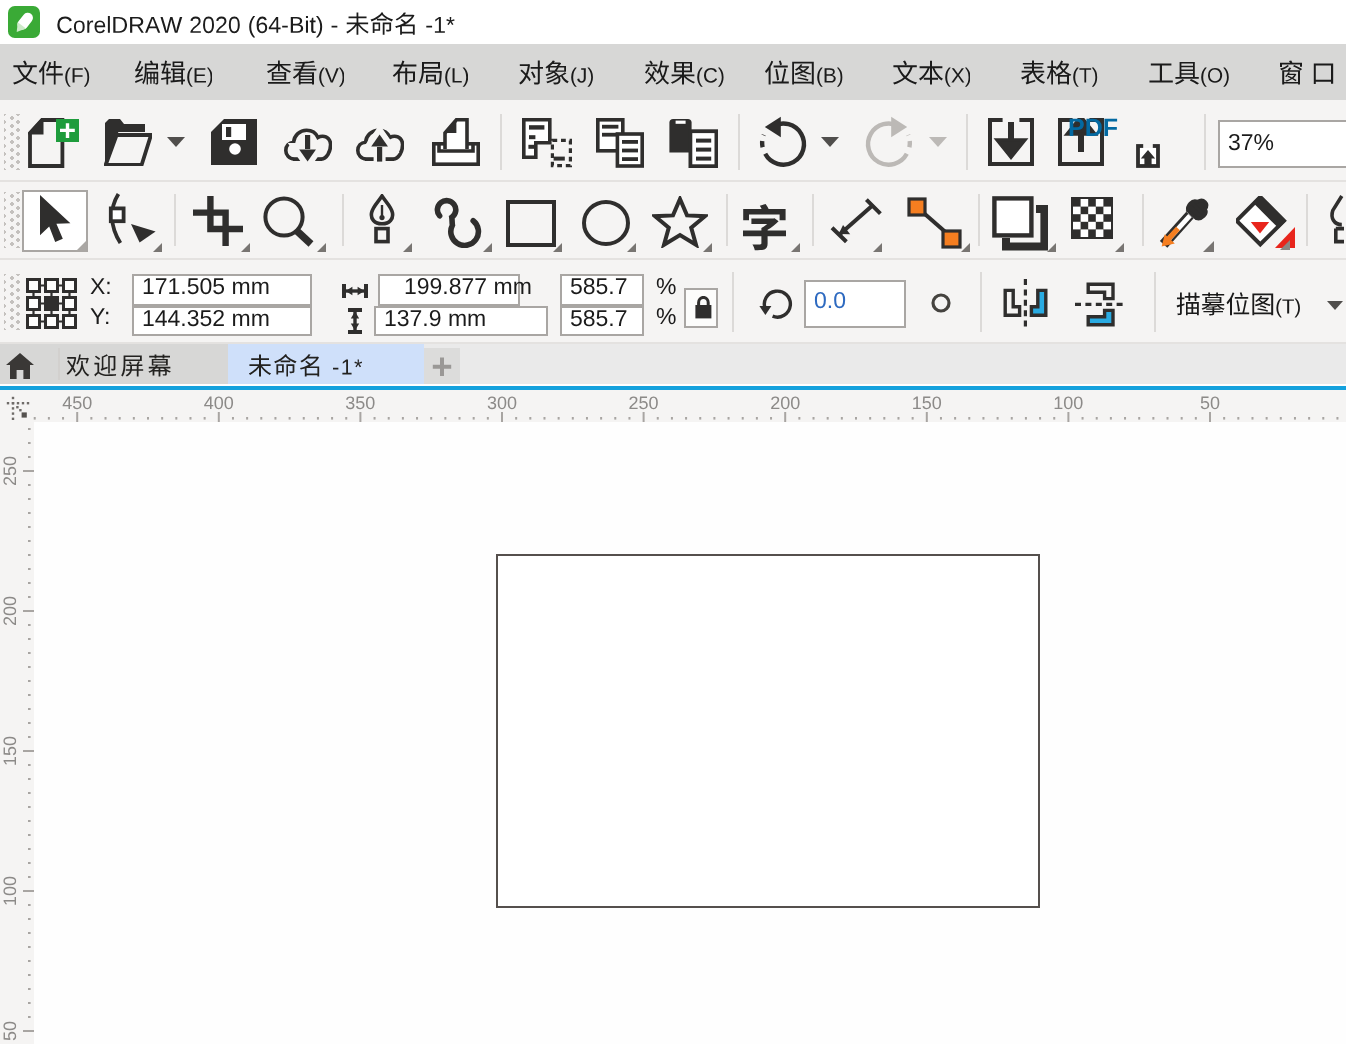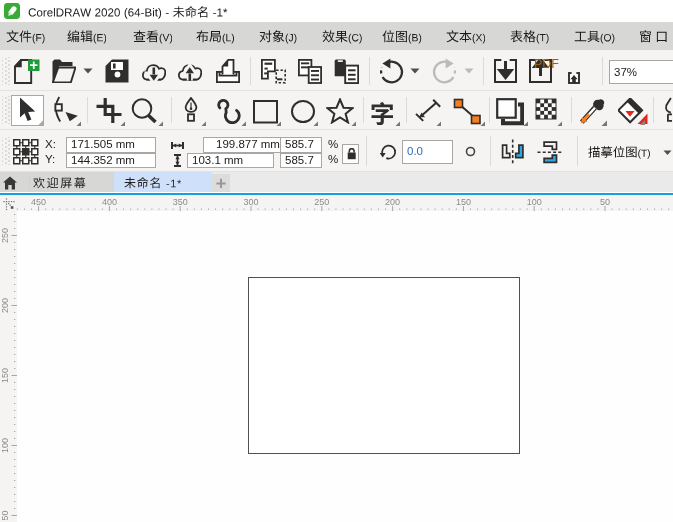--- a/index.html
+++ b/index.html
@@ -149,21 +149,21 @@
 <svg class="abs" style="left:494px;top:59px" width="23" height="24" viewBox="0 0 23 24">
 <path d="M7.3 1 H1 V23 H22 V1 H15.7" fill="none" stroke="#2f2e2d" stroke-width="2"></path>
 <path d="M11.5 2 V11 M11.5 18.6 L5.9 11.6 H17.1 Z" stroke="#2f2e2d" stroke-width="3" fill="none"></path>
 <path d="M11.5 18.6 L5.9 11.6 H17.1 Z" fill="#2f2e2d"></path>
 </svg>
 <svg class="abs" style="left:529px;top:59px" width="23" height="24" viewBox="0 0 23 24">
 <path d="M7.3 1 H1 V23 H22 V1 H15.7" fill="none" stroke="#2f2e2d" stroke-width="2"></path>
 <path d="M11.5 17 V8 M11.5 0.4 L5.9 7.4 H17.1 Z" stroke="#2f2e2d" stroke-width="3" fill="none"></path>
 <path d="M11.5 0.4 L5.9 7.4 H17.1 Z" fill="#2f2e2d"></path>
 </svg>
-<div class="abs" style="left:534px;top:57px;width:30px;height:13px;font-size:12.5px;font-weight:normal;color:#a16207;">PDF</div>
+<div class="abs" style="left:534px;top:57px;width:30px;height:13px;font-size:12.5px;font-weight:bold;color:#0369a1;">PDF</div>
 <svg class="abs" style="left:567.5px;top:71.5px" width="12" height="12" viewBox="0 0 12 12">
 <rect x="1" y="1" width="10" height="10" fill="#fff" stroke="#2f2e2d" stroke-width="1.9"></rect>
 <rect x="3.6" y="0" width="4.8" height="2" fill="#f5f4f3"></rect>
 <path d="M6 3 L9.6 7.2 H7.8 V11 H4.2 V7.2 H2.4 Z" fill="#2f2e2d"></path>
 </svg>
 <div class="vsep" style="left:602px;top:57px;height:28px;"></div>
 <div class="inp" style="left:609px;top:60px;width:70px;height:24px;line-height:22px;">37%</div>
 <div class="abs" style="left:10.5px;top:95px;width:33px;height:31px;background:#fff;border:1px solid #a9a6a3;"></div>
 <svg class="abs" style="left:19px;top:97px" width="18" height="26" viewBox="0 0 18 26">
 <path d="M1 0.5 L16.2 14.6 L9.2 14.9 L12.4 22.4 L8.6 24 L5.6 16.3 L1 20.6 Z" fill="#2f2e2d"></path>
@@ -321,22 +321,22 @@
 <svg class="abs" style="left:170.5px;top:141.5px" width="13" height="7" viewBox="0 0 13 7">
       <path d="M1 0 V7 M12 0 V7" stroke="#2f2e2d" stroke-width="2"></path>
       <path d="M2 3.5 H11" stroke="#2f2e2d" stroke-width="1.7"></path>
       <path d="M1.8 3.5 L5.2 1.4 V5.6 Z M11.2 3.5 L7.8 1.4 V5.6 Z" fill="#2f2e2d"></path>
     </svg>
 <svg class="abs" style="left:174px;top:153.5px" width="7" height="13" viewBox="0 0 7 13">
       <path d="M0 1 H7 M0 12 H7" stroke="#2f2e2d" stroke-width="2"></path>
       <path d="M3.5 2 V11" stroke="#2f2e2d" stroke-width="1.7"></path>
       <path d="M3.5 1.8 L1.4 5.2 H5.6 Z M3.5 11.2 L1.4 7.8 H5.6 Z" fill="#2f2e2d"></path>
     </svg>
-<div class="inp" style="left:203px;top:137px;width:87px;height:15.5px;padding-left:12px;">199.877 mm</div>
-<div class="inp" style="left:187px;top:152.5px;width:87px;height:15.5px;">103.1 mm</div>
+<div class="inp" style="left:189px;top:137px;width:71px;height:15.5px;padding-left:12px;">199.877 mm</div>
+<div class="inp" style="left:187px;top:152.5px;width:87px;height:15.5px;">137.9 mm</div>
 <div class="inp" style="left:280px;top:137px;width:42px;height:15.5px;">585.7</div>
 <div class="inp" style="left:280px;top:152.5px;width:42px;height:15.5px;">585.7</div>
 <div class="abs" style="left:328px;top:137.5px;font-size:11.5px;color:#1b1b1b;">%</div>
 <div class="abs" style="left:328px;top:153px;font-size:11.5px;color:#1b1b1b;">%</div>
 <div class="abs" style="left:342px;top:144px;width:17px;height:20px;background:#fcfcfb;border:1px solid #a9a6a3;"></div>
 <svg class="abs" style="left:346.5px;top:148px" width="9" height="12" viewBox="0 0 9 12">
 <path d="M2.3 4.5 V3.3 C2.3 1.9 3.3 0.7 4.7 0.7 C6.1 0.7 7.1 1.9 7.1 3.3 V4.5" fill="none" stroke="#2f2e2d" stroke-width="1.5"></path>
 <rect x="0.7" y="4.5" width="8" height="6.7" fill="#2f2e2d"></rect>
 </svg>
 <div class="vsep" style="left:366px;top:136px;height:30px;"></div>

